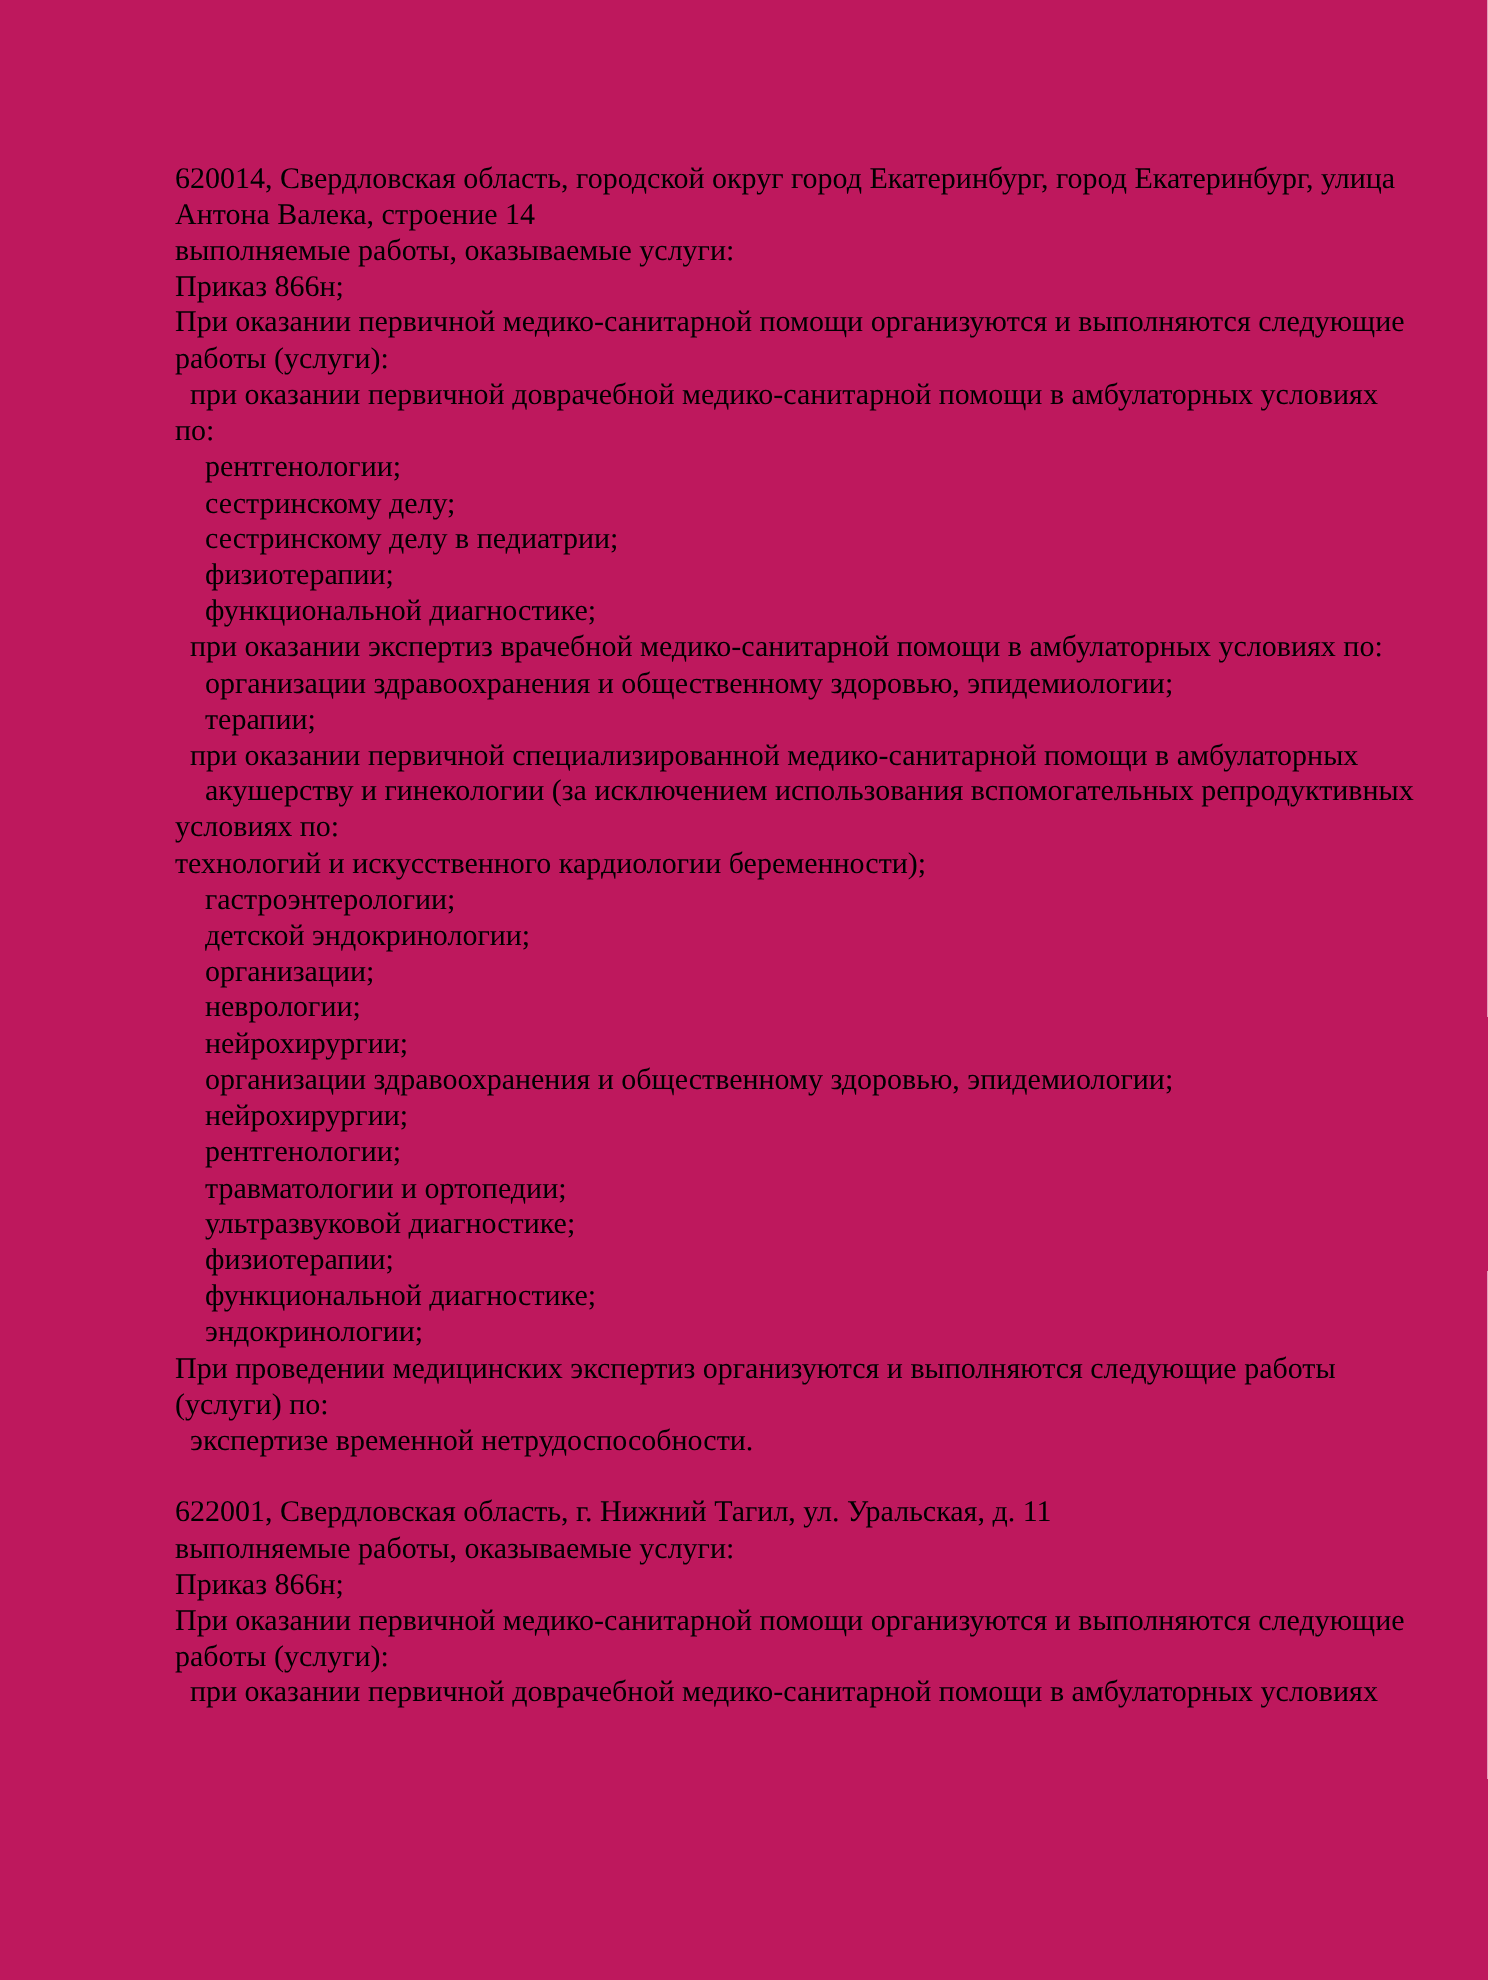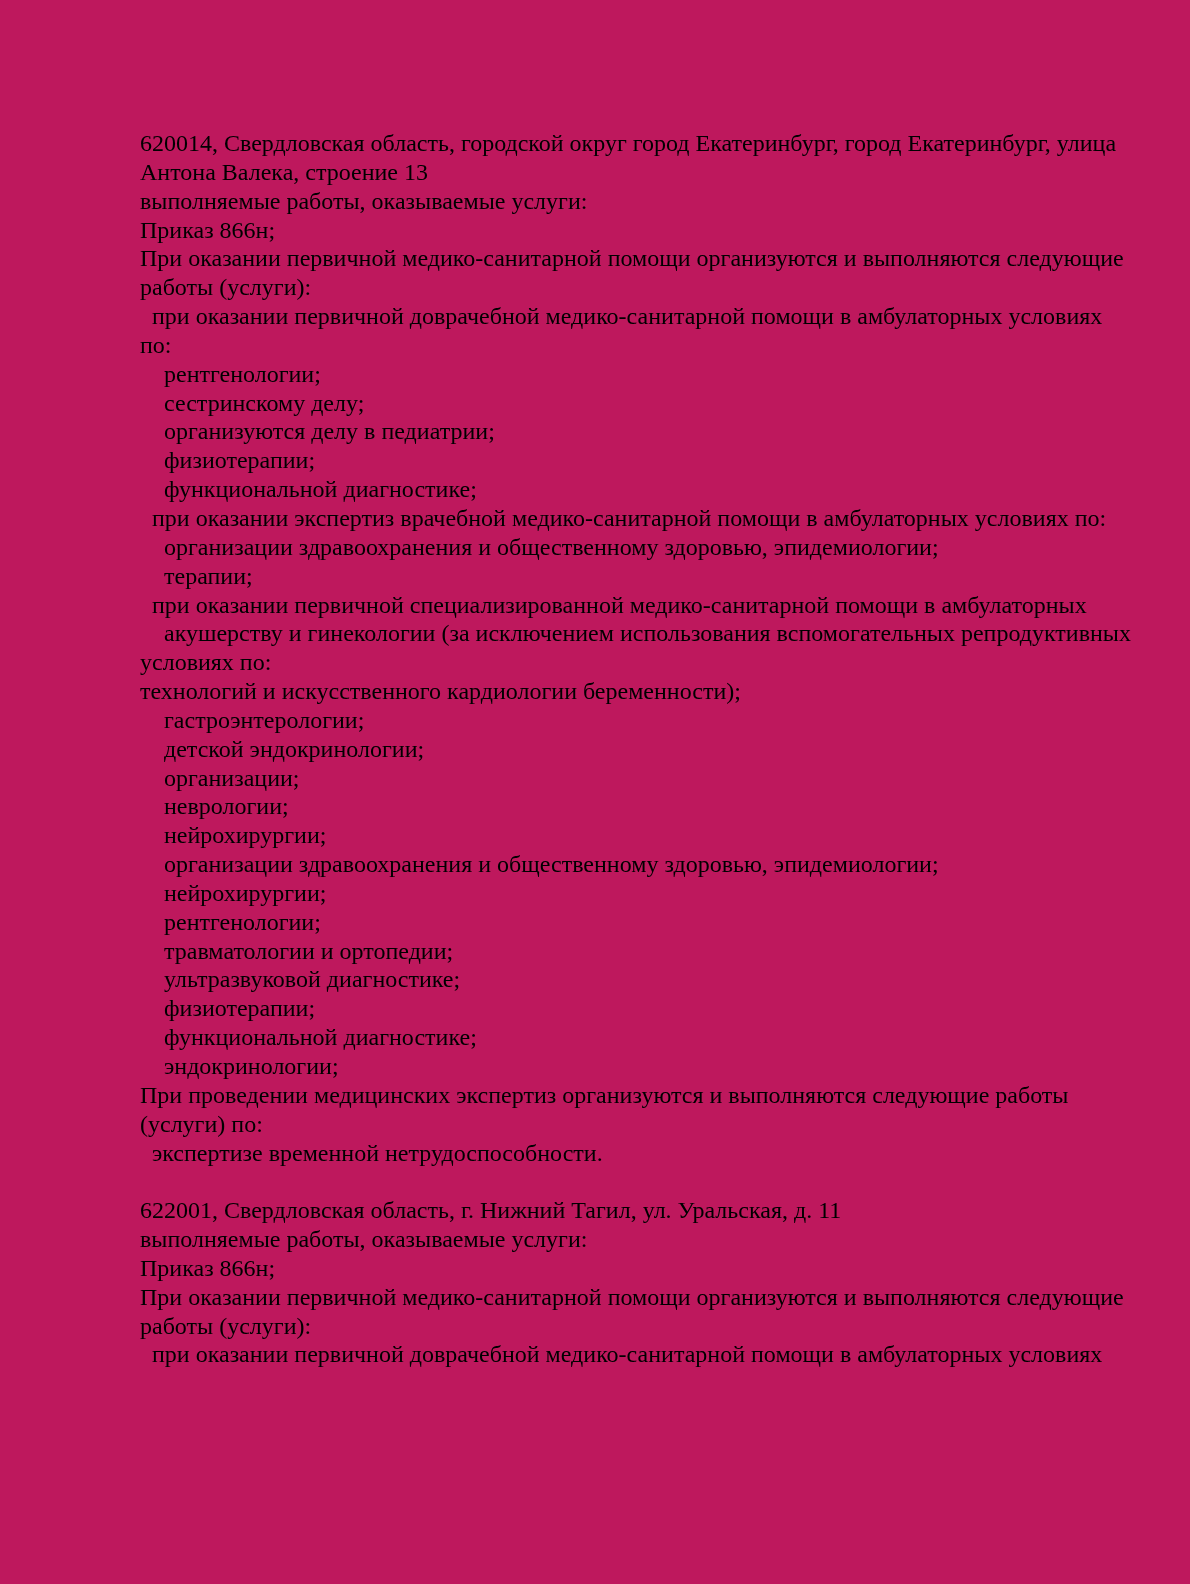--- a/index.html
+++ b/index.html
@@ -26,30 +26,30 @@
     color: #000000;
     font-weight: 400;
     letter-spacing: 0;
   }
 </style>
 </head>
 <body>
 
 <main class="page">
   <div class="doc-line">620014, Свердловская область, городской округ город Екатеринбург, город Екатеринбург, улица</div>
-  <div class="doc-line">Антона Валека, строение 13</div>
+  <div class="doc-line">Антона Валека, строение 14</div>
   <div class="doc-line">выполняемые работы, оказываемые услуги:</div>
   <div class="doc-line">Приказ 866н;</div>
   <div class="doc-line">При оказании первичной медико-санитарной помощи организуются и выполняются следующие</div>
   <div class="doc-line">работы (услуги):</div>
   <div class="doc-line">  при оказании первичной доврачебной медико-санитарной помощи в амбулаторных условиях</div>
   <div class="doc-line">по:</div>
   <div class="doc-line">    рентгенологии;</div>
   <div class="doc-line">    сестринскому делу;</div>
-  <div class="doc-line">    организуются делу в педиатрии;</div>
+  <div class="doc-line">    сестринскому делу в педиатрии;</div>
   <div class="doc-line">    физиотерапии;</div>
   <div class="doc-line">    функциональной диагностике;</div>
   <div class="doc-line">  при оказании экспертиз врачебной медико-санитарной помощи в амбулаторных условиях по:</div>
   <div class="doc-line">    организации здравоохранения и общественному здоровью, эпидемиологии;</div>
   <div class="doc-line">    терапии;</div>
   <div class="doc-line">  при оказании первичной специализированной медико-санитарной помощи в амбулаторных</div>
   <div class="doc-line">    акушерству и гинекологии (за исключением использования вспомогательных репродуктивных</div>
   <div class="doc-line">условиях по:</div>
   <div class="doc-line">технологий и искусственного кардиологии беременности);</div>
   <div class="doc-line">    гастроэнтерологии;</div>

